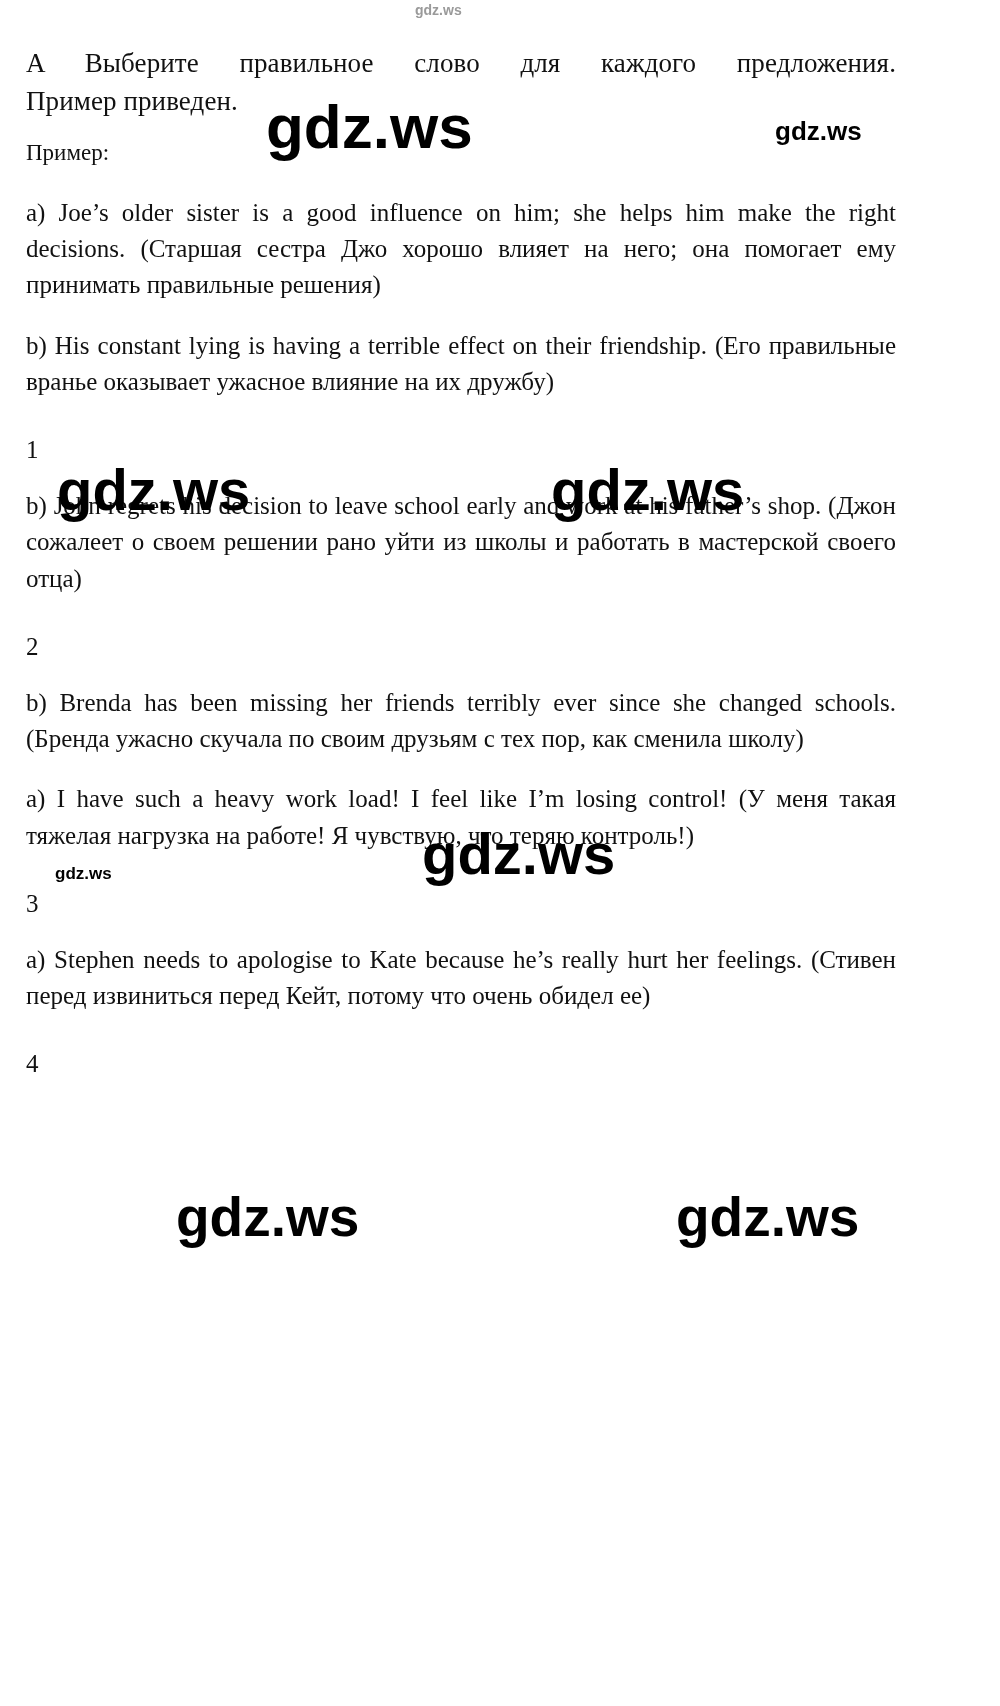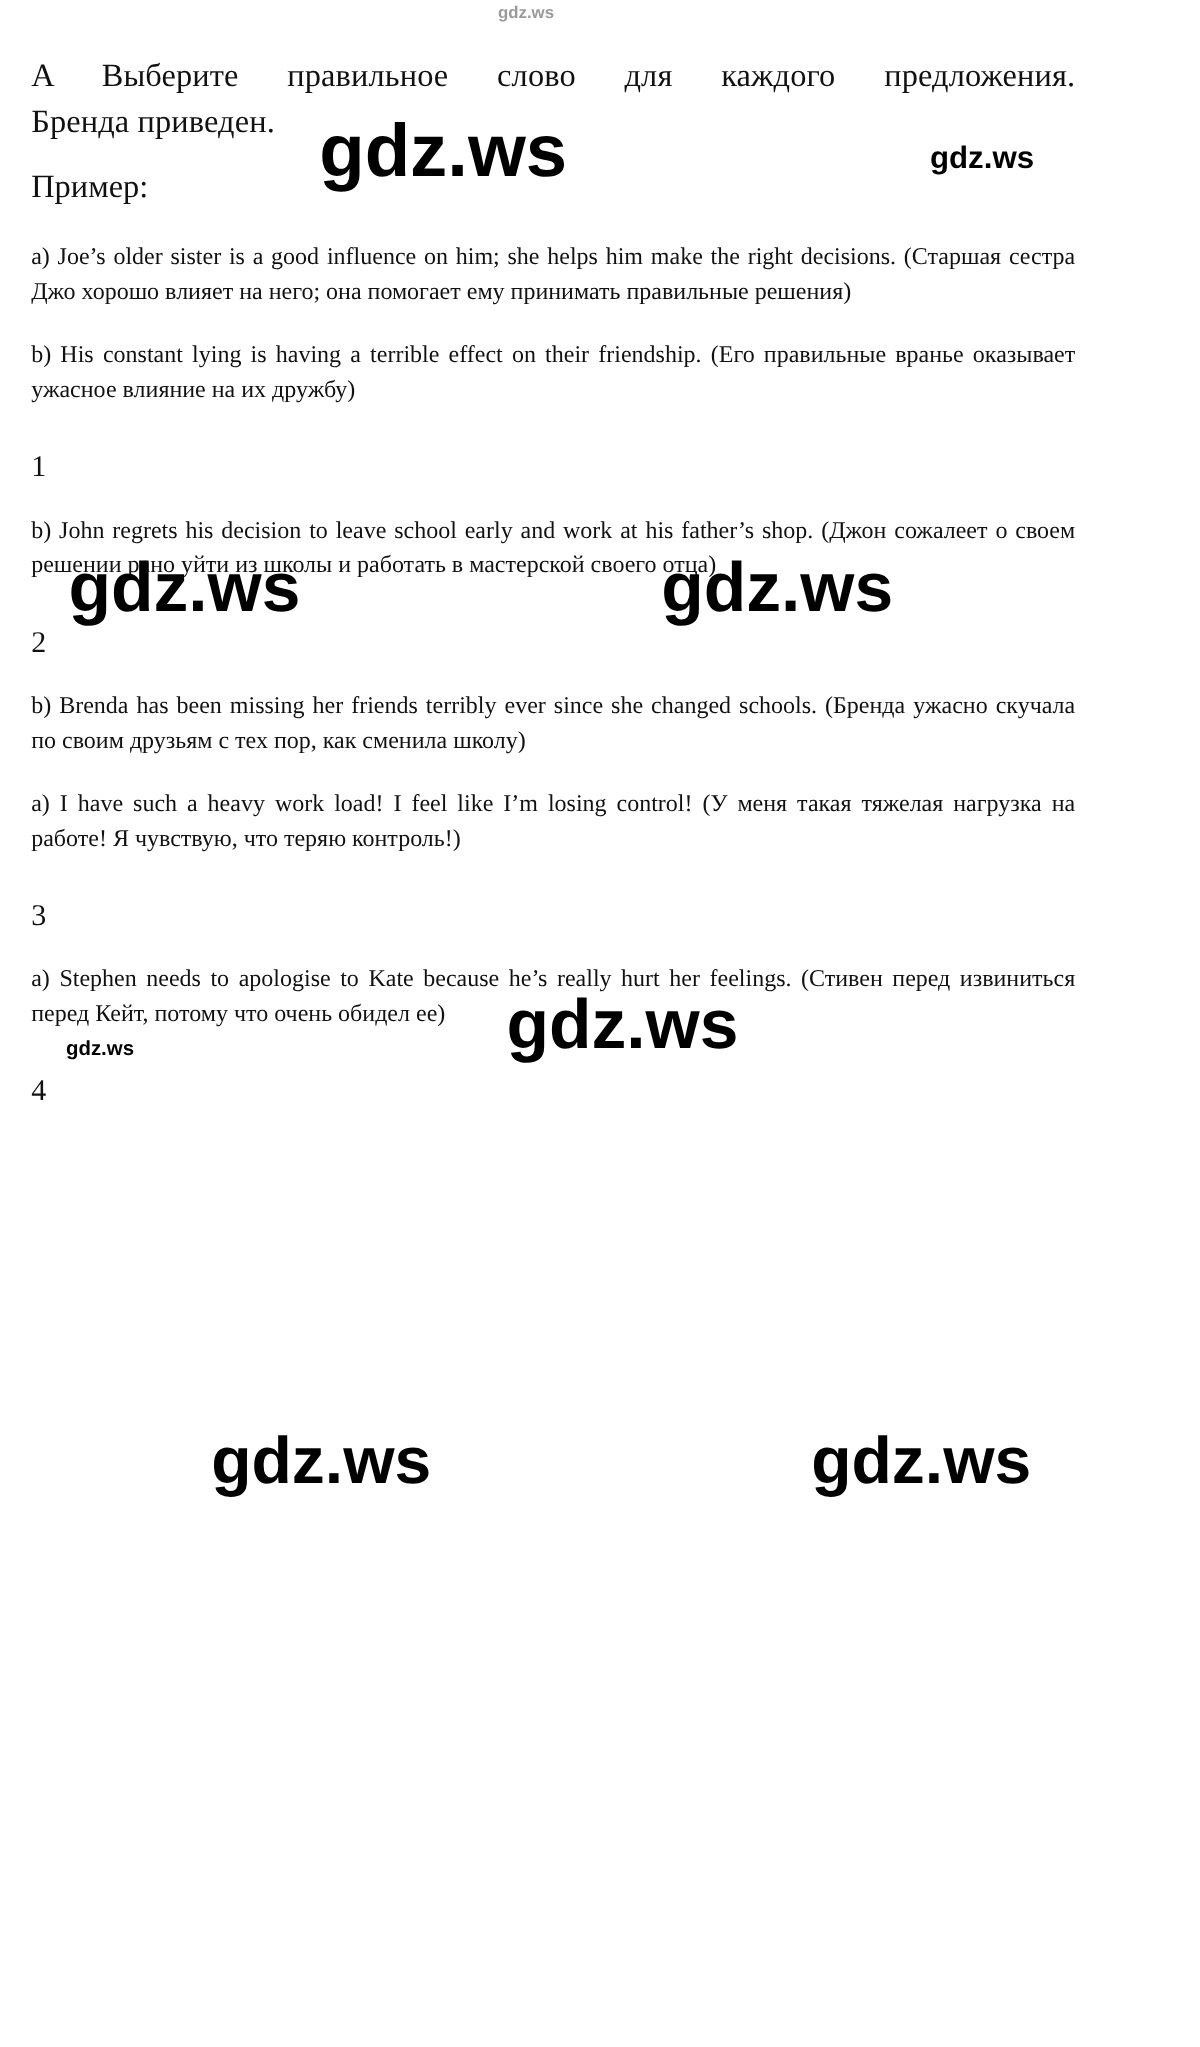--- a/index.html
+++ b/index.html
@@ -36,26 +36,26 @@
     text-align-last: left;
     margin: 0 0 16px 0;
     letter-spacing: 0.1px;
   }
   .title .ln1 {
     display: block;
     text-align: justify;
     text-align-last: justify;
   }
   .label {
-    font-size: 27px;
+    font-size: 23px;
     line-height: 1.4;
     margin: 0 0 26px 0;
   }
   .sent {
-    font-size: 20px;
+    font-size: 25px;
     line-height: 1.45;
     margin: 0 0 24px 0;
     text-align: justify;
     text-align-last: left;
   }
   .num {
     font-size: 25px;
     line-height: 1.3;
     margin: 0;
     height: 64px;
@@ -78,21 +78,21 @@
 </style>
 </head>
 <body>
 
 <div class="page">
 
   <div class="content">
 
     <div class="title">
       <span class="ln1">A  Выберите  правильное  слово  для  каждого  предложения.</span>
-      <span>Бренда приведен.</span>
+      <span>Пример приведен.</span>
     </div>
 
     <p class="label">Пример:</p>
 
     <p class="sent">a) Joe’s older sister is a good influence on him; she helps him make the right decisions. (Старшая сестра Джо хорошо влияет на него; она помогает ему принимать правильные решения)</p>
     <p class="sent">b) His constant lying is having a terrible effect on their friendship. (Его правильные вранье оказывает ужасное влияние на их дружбу)</p>
 
     <div class="num">
       <span class="n">1</span>
     </div>

